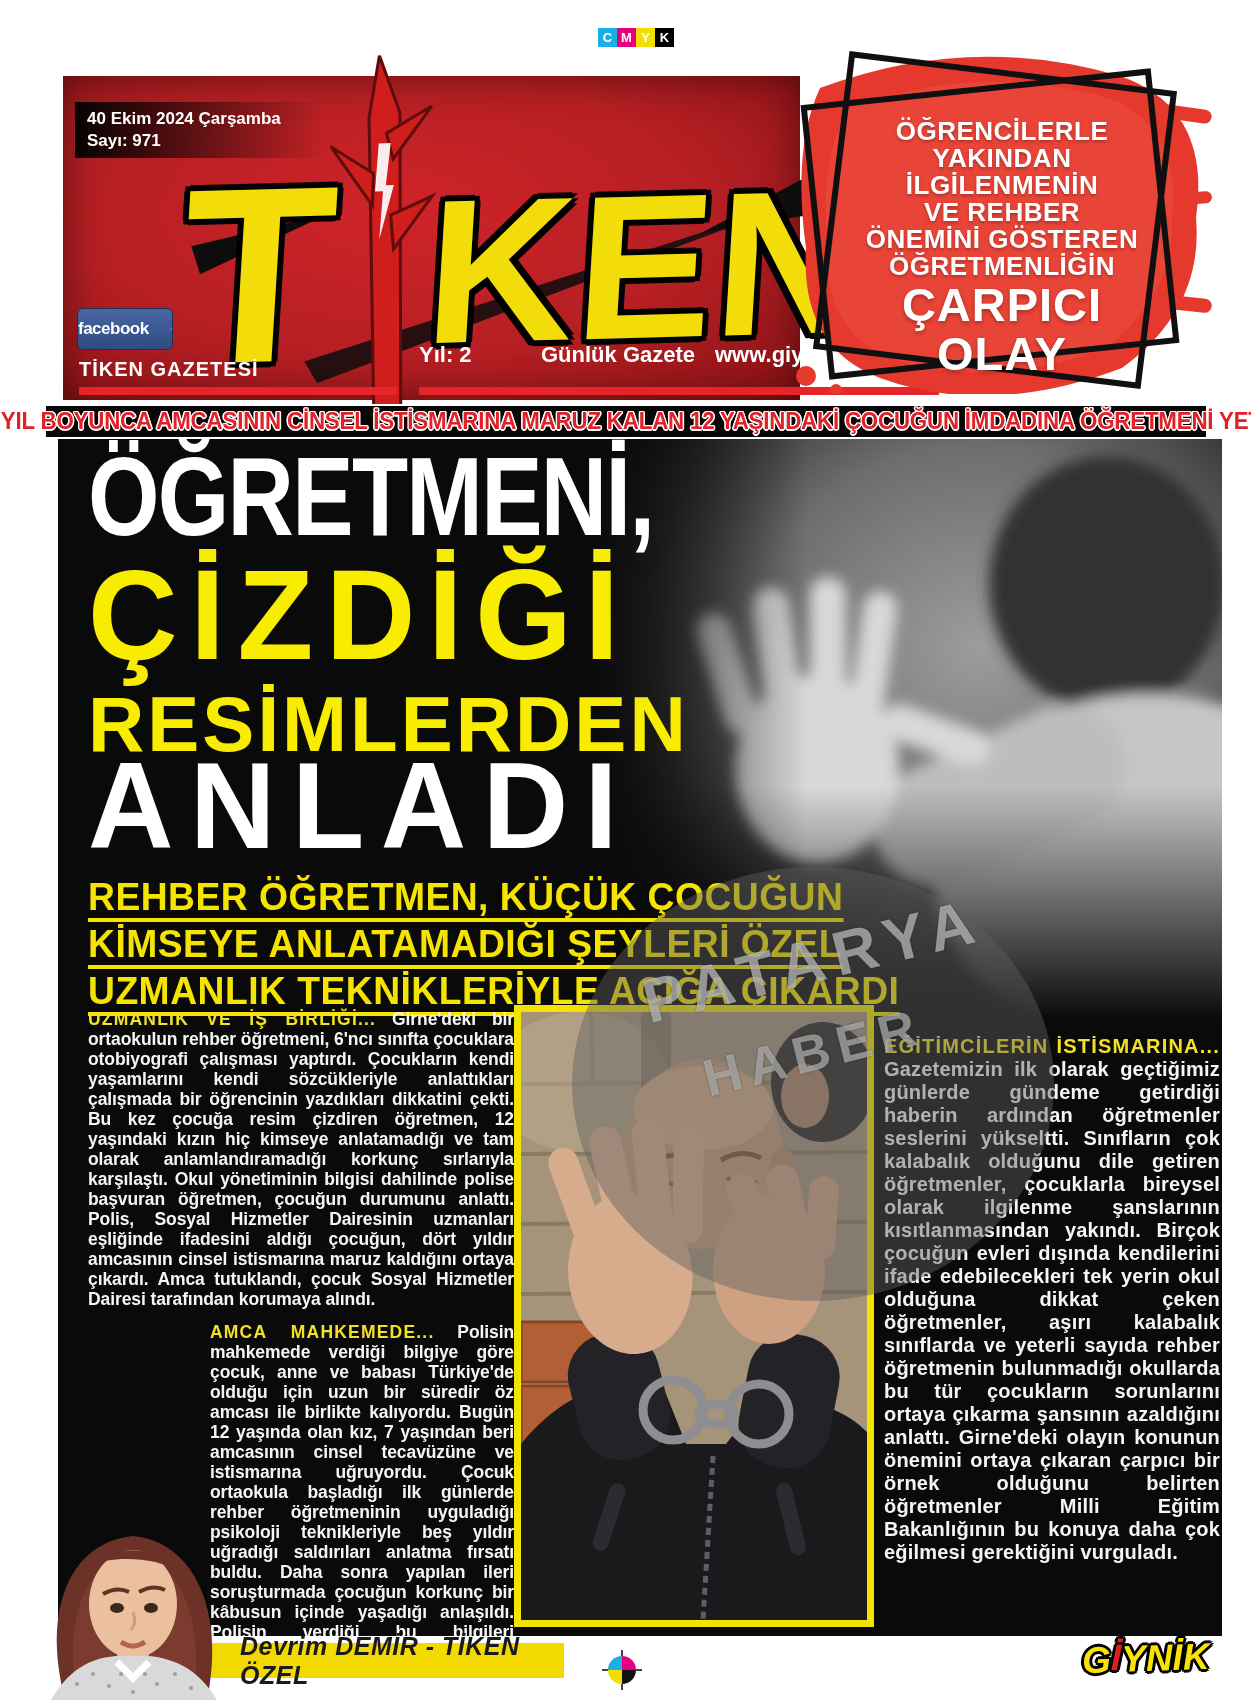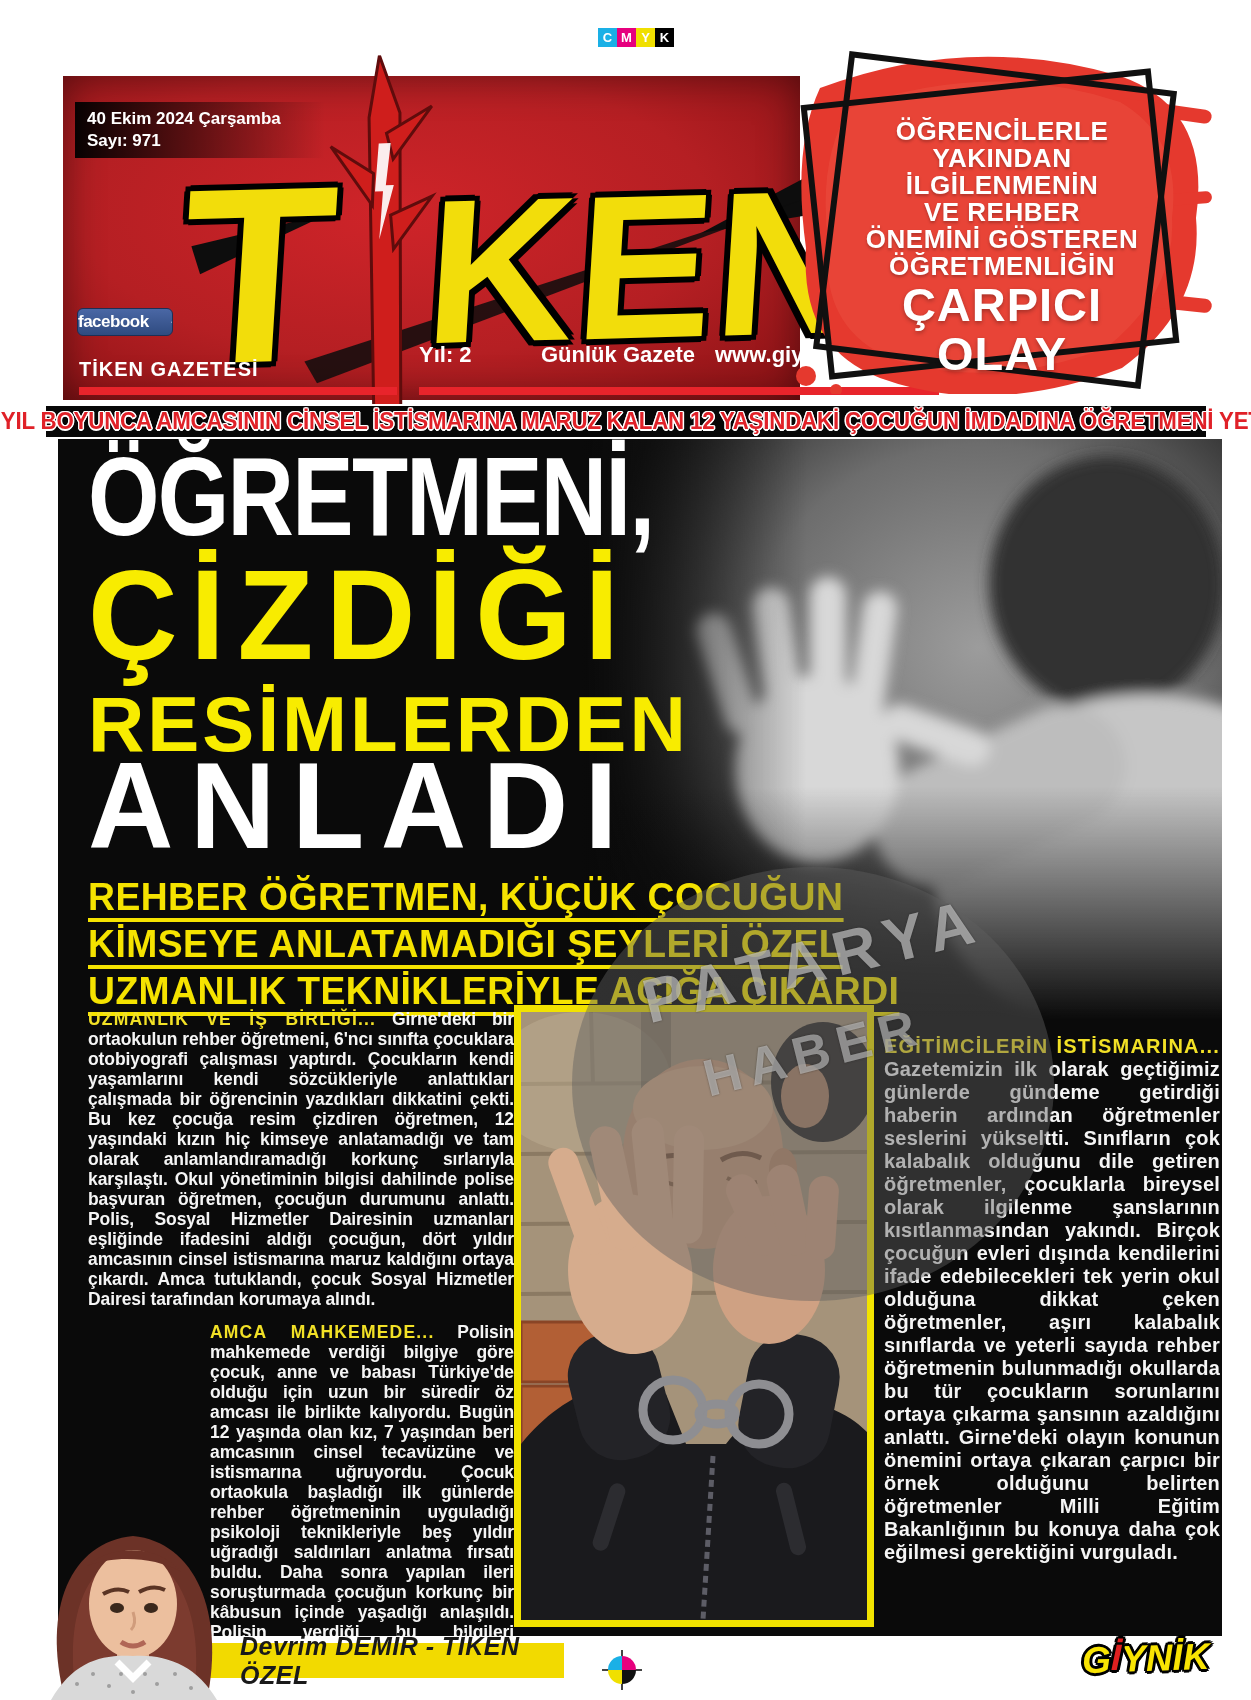--- a/index.html
+++ b/index.html
@@ -19,21 +19,21 @@
     background:linear-gradient(to right, rgba(0,0,0,.95), rgba(0,0,0,0));
     color:#fff;font-weight:bold;font-size:17px;line-height:22px;}
   .logo{position:absolute;left:118px;top:-28px;width:660px;height:360px;transform:rotate(-1.5deg);}
   .logo .branches{position:absolute;left:0;top:40px;width:660px;height:300px;}
   .logo-row{position:absolute;left:0;top:0;width:660px;height:360px;display:flex;align-items:flex-end;}
   .logo-letter{font-weight:bold;color:#f2dd0b;transform:skewX(-5deg);
     text-shadow:-6px 0 #000,6px 0 #000,0 -6px #000,0 6px #000,-5px -5px #000,5px 5px #000,-5px 5px #000,5px -5px #000;}
   .logo-t{font-size:250px;line-height:250px;margin-bottom:14px;}
   .logo-ken{font-size:205px;line-height:205px;margin-bottom:36px;letter-spacing:2px;}
   .thorn-wrap{width:112px;height:356px;margin:0 -14px 0 -6px;position:relative;z-index:3;}
-  .fb-badge{position:absolute;left:14px;top:232px;width:96px;height:28px;background:linear-gradient(#4a67a5,#2f4b80);
+  .fb-badge{position:absolute;left:14px;top:232px;width:96px;height:42px;background:linear-gradient(#4a67a5,#2f4b80);
     border:1px solid #1d2f55;border-radius:6px;display:flex;align-items:center;justify-content:center;gap:22px;}
   .fb-badge .fb-word{color:#fff;font-weight:bold;font-size:17px;letter-spacing:-0.5px;}
   .fb-page{position:absolute;left:16px;top:282px;color:#fff;font-weight:bold;font-size:20px;letter-spacing:1px;}
   .redbar{position:absolute;height:8px;background:#e8242b;top:311px;}
   .bar1{left:16px;width:318px;}
   .bar2{left:356px;width:520px;}
   .mh-info{position:absolute;top:266px;color:#fff;font-weight:bold;font-size:22px;}
   .mh-year{left:356px;}
   .mh-tagline{left:478px;}
   .mh-site{left:652px;}

